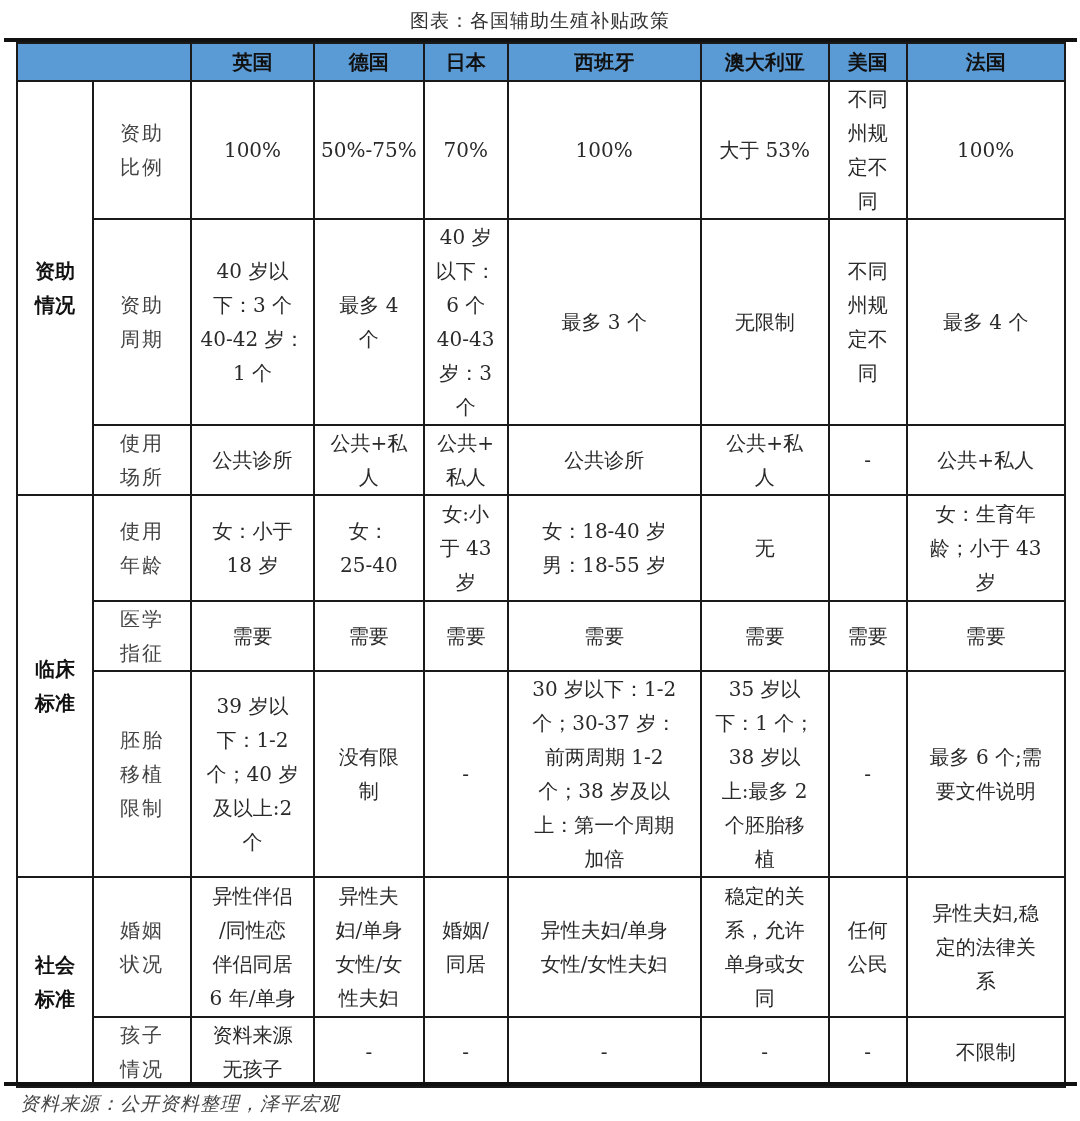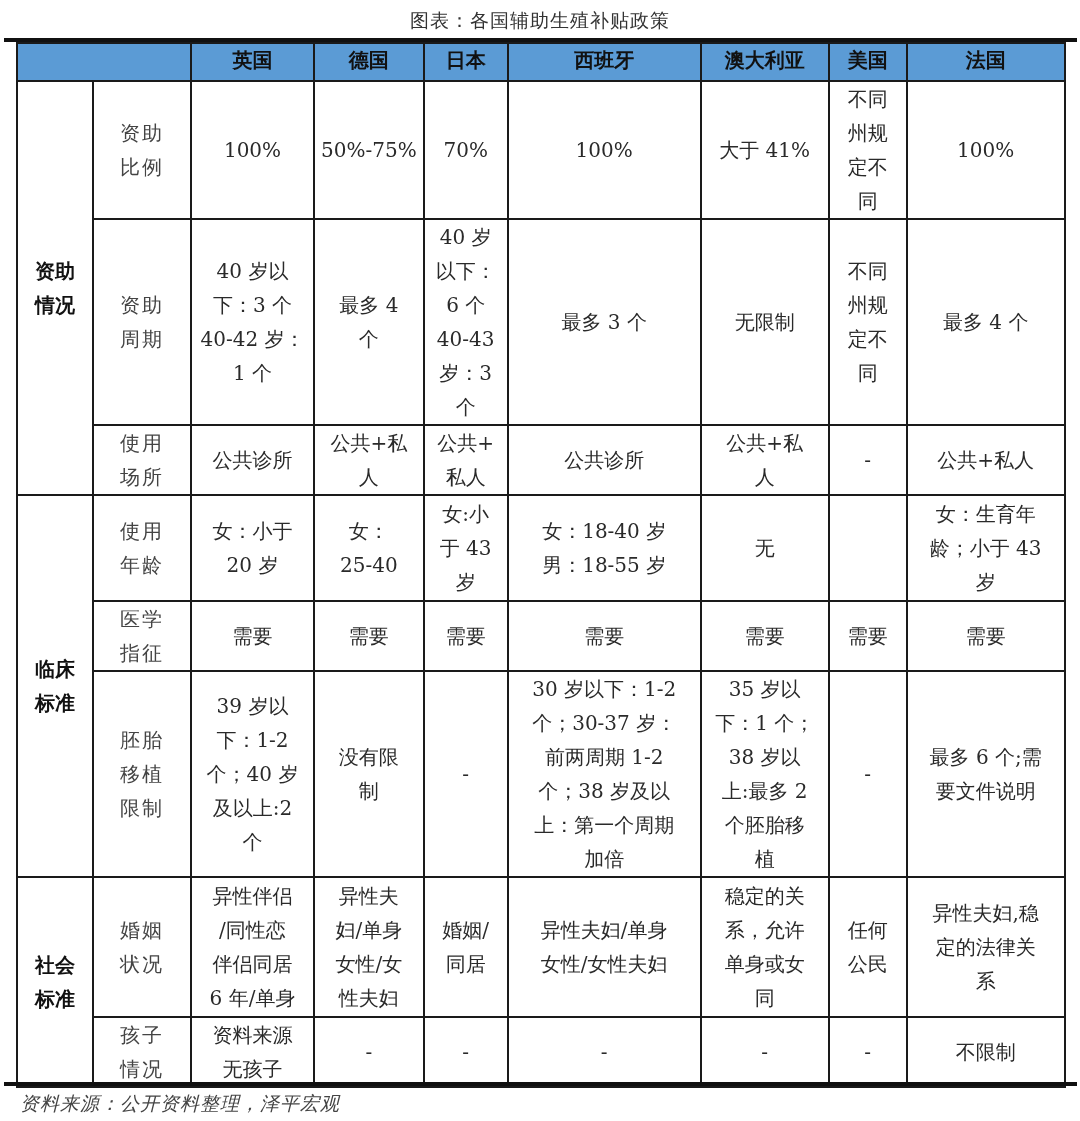--- a/index.html
+++ b/index.html
@@ -5,21 +5,21 @@
   html, body { margin: 0; padding: 0; background: #ffffff; }
   body { width: 1080px; height: 1121px; position: relative; overflow: hidden;
          font-family: "DejaVu Serif", "Liberation Serif", serif; color: #222; }
   .title { position: absolute; top: 8px; left: 0; width: 1080px; text-align: center;
            font-size: 19px; color: #333; letter-spacing: 1px; }
   .topline { position: absolute; left: 4px; top: 38px; width: 1073px; height: 4px; background: #111; }
   .bottomline { position: absolute; left: 4px; top: 1082px; width: 1073px; height: 4px; background: #111; }
   table.grid { position: absolute; left: 16px; top: 42px; border-collapse: collapse; table-layout: fixed; }
   table.grid td, table.grid th { border: 2px solid #1a1a1a; text-align: center; vertical-align: middle;
            padding: 0 6px; font-size: 20px; line-height: 34px; font-weight: normal; color: #2a2a2a; }
-  table.grid th { background: #5b9bd5; font-family: Liberation Mono, monospace;
+  table.grid th { background: #5b9bd5; font-family: Liberation Serif, serif;
            font-weight: bold; color: #111; font-size: 20px; height: 34px; }
   table.grid td.group { font-family: "DejaVu Sans", "Liberation Sans", sans-serif; font-weight: bold;
            color: #111; font-size: 20px; padding: 0 10px; }
   table.grid td.sub { color: #444; padding: 0 16px; letter-spacing: 2px; }
   .cell-text { display: inline-block; white-space: pre-line; }
   .source { position: absolute; left: 20px; top: 1091px; font-style: italic; font-size: 19px; color: #444;
             letter-spacing: 1px; }
 </style>
 </head>
 <body>
@@ -53,21 +53,21 @@
 
   <tr style="height:138px">
     <td rowspan="3" class="group"><span class="cell-text">资助
 情况</span></td>
     <td class="sub"><span class="cell-text">资助
 比例</span></td>
     <td><span class="cell-text">100%</span></td>
     <td><span class="cell-text">50%-75%</span></td>
     <td><span class="cell-text">70%</span></td>
     <td><span class="cell-text">100%</span></td>
-    <td><span class="cell-text">大于 41%</span></td>
+    <td><span class="cell-text">大于 53%</span></td>
     <td><span class="cell-text">不同
 州规
 定不
 同</span></td>
     <td><span class="cell-text">100%</span></td>
   </tr>
 
   <tr style="height:206px">
     <td class="sub"><span class="cell-text">资助
 周期</span></td>
@@ -106,21 +106,21 @@
     <td><span class="cell-text">-</span></td>
     <td><span class="cell-text">公共+私人</span></td>
   </tr>
 
   <tr style="height:106px">
     <td rowspan="3" class="group"><span class="cell-text">临床
 标准</span></td>
     <td class="sub"><span class="cell-text">使用
 年龄</span></td>
     <td><span class="cell-text">女：小于
-20 岁</span></td>
+18 岁</span></td>
     <td><span class="cell-text">女：
 25-40</span></td>
     <td><span class="cell-text">女:小
 于 43
 岁</span></td>
     <td><span class="cell-text">女：18-40 岁
 男：18-55 岁</span></td>
     <td><span class="cell-text">无</span></td>
     <td><span class="cell-text"></span></td>
     <td><span class="cell-text">女：生育年

